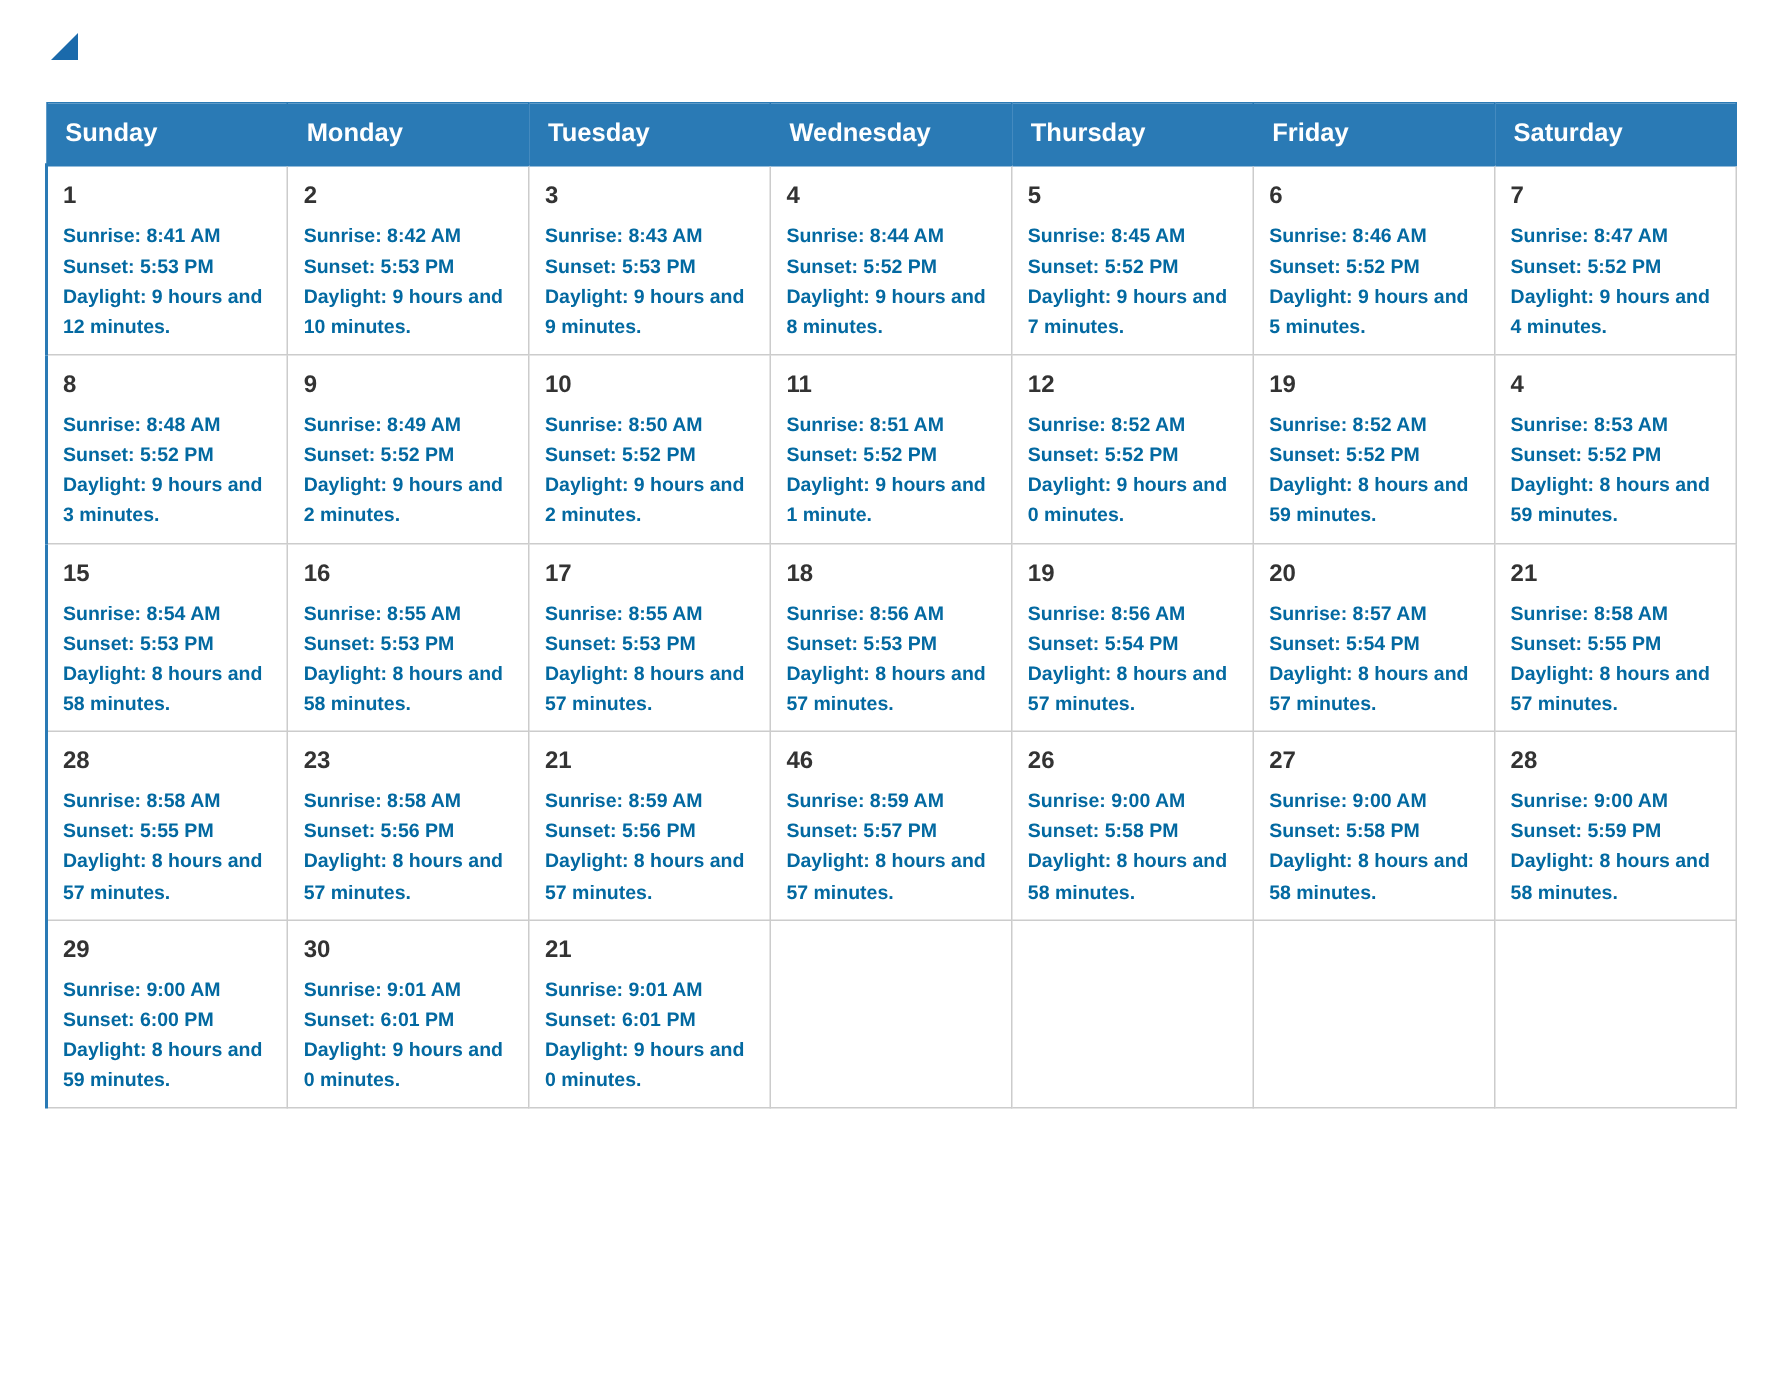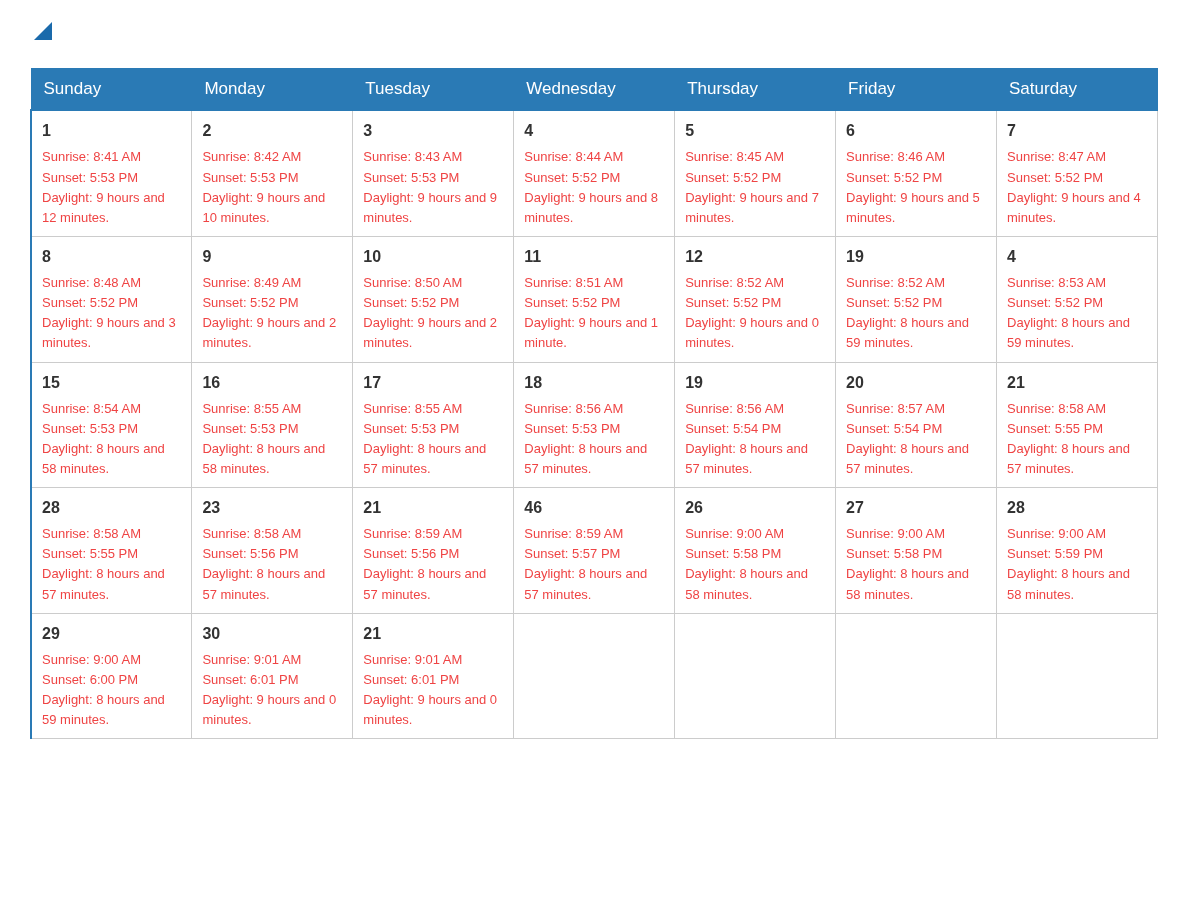--- a/index.html
+++ b/index.html
@@ -44,21 +44,21 @@
     }
     .calendar {
       width: 100%;
       border-collapse: collapse;
     }
     .calendar thead th {
       background-color: #2a7ab5;
       color: #fff;
       padding: 10px 12px;
       font-size: 17px;
-      font-weight: normal;
+      font-weight: bold;
       text-align: left;
       border: 1px solid #2a7ab5;
     }
     .calendar tbody td {
       vertical-align: top;
       padding: 8px 10px;
       border: 1px solid #ccc;
       width: calc(100% / 7);
       min-height: 100px;
       font-size: 13.5px;
@@ -67,21 +67,22 @@
     }
     .day-num {
       font-size: 16px;
       font-weight: bold;
       display: block;
       margin-bottom: 4px;
     }
     .day-info {
       font-size: 13px;
       line-height: 1.55;
-      color: #ef4444;
+      color: #0369a1;
+      font-weight: bold;
     }
     .empty-cell {
       background: #fff;
     }
     tbody tr td:first-child {
       border-left: 2px solid #2a7ab5;
     }
     tbody tr:first-child td {
       border-top: 2px solid #2a7ab5;
     }

